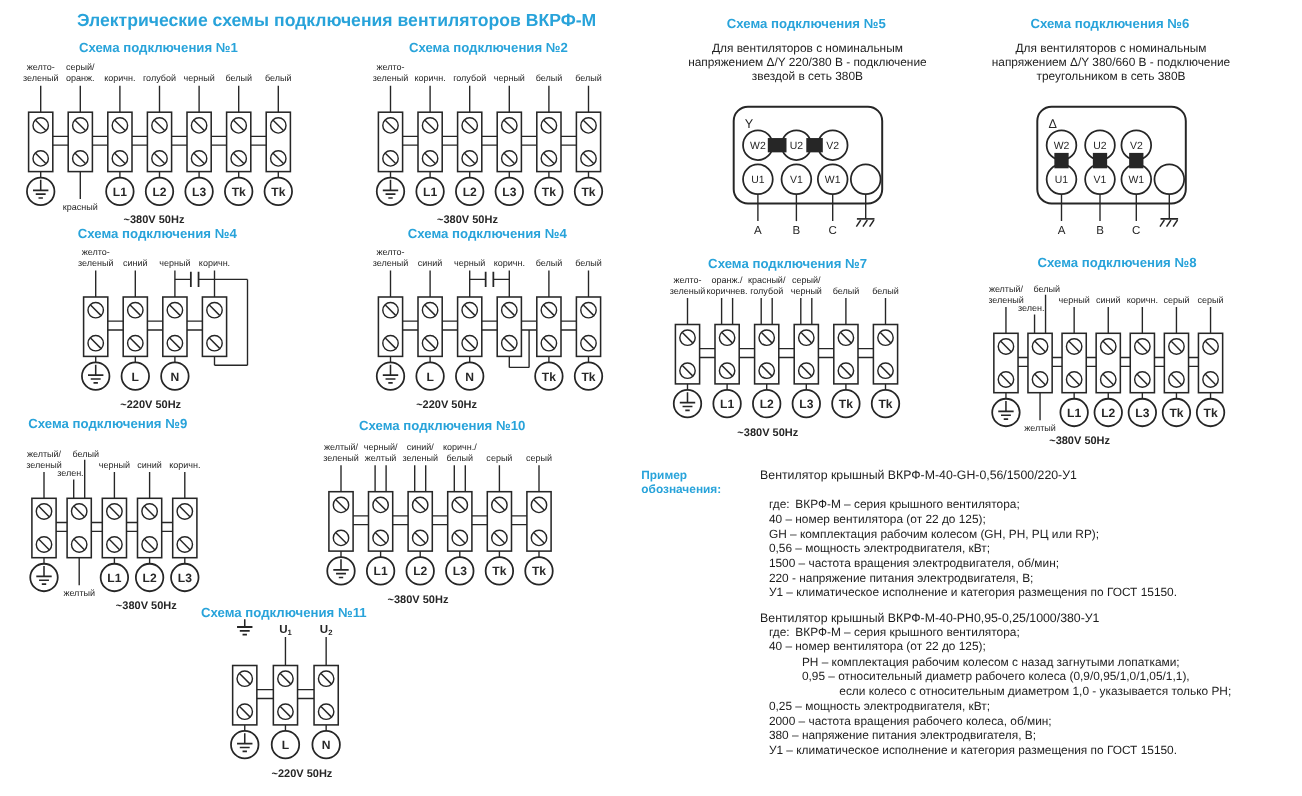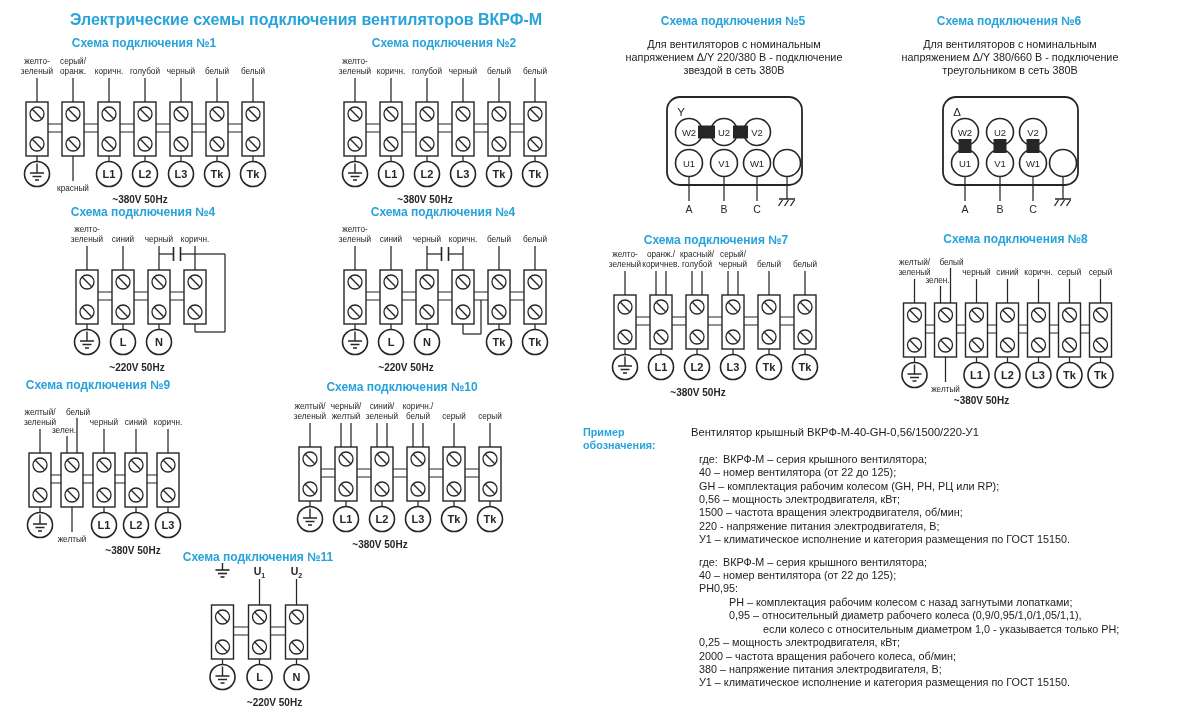--- a/index.html
+++ b/index.html
@@ -1175,23 +1175,23 @@
       </div>
       <div class="ex-line where"><span class="ex-where">где:</span>ВКРФ-М – серия крышного вентилятора;</div>
       <div class="ex-line">40 – номер вентилятора (от 22 до 125);</div>
       <div class="ex-line">GH – комплектация рабочим колесом (GH, РН, РЦ или RP);</div>
       <div class="ex-line">0,56 – мощность электродвигателя, кВт;</div>
       <div class="ex-line">1500 – частота вращения электродвигателя, об/мин;</div>
       <div class="ex-line">220 - напряжение питания электродвигателя, В;</div>
       <div class="ex-line">У1 – климатическое исполнение и категория размещения по ГОСТ 15150.</div>
     </div>
     <div class="blk2">
+      <div class="ex-title">Вентилятор крышный ВКРФ-М-40-РН0,95-0,25/1000/380-У1</div>
       <div class="ex-line where"><span class="ex-where">где:</span>ВКРФ-М – серия крышного вентилятора;</div>
       <div class="ex-line">40 – номер вентилятора (от 22 до 125);</div>
-      <div class="ex-line">РН0,95:</div>
       <div class="ex-line i1">РН – комплектация рабочим колесом с назад загнутыми лопатками;</div>
       <div class="ex-line i1">0,95 – относительный диаметр рабочего колеса (0,9/0,95/1,0/1,05/1,1),</div>
       <div class="ex-line i2">если колесо с относительным диаметром 1,0 - указывается только РН;</div>
       <div class="ex-line">0,25 – мощность электродвигателя, кВт;</div>
       <div class="ex-line">2000 – частота вращения рабочего колеса, об/мин;</div>
       <div class="ex-line">380 – напряжение питания электродвигателя, В;</div>
       <div class="ex-line">У1 – климатическое исполнение и категория размещения по ГОСТ 15150.</div>
     </div>
   </div>
 

